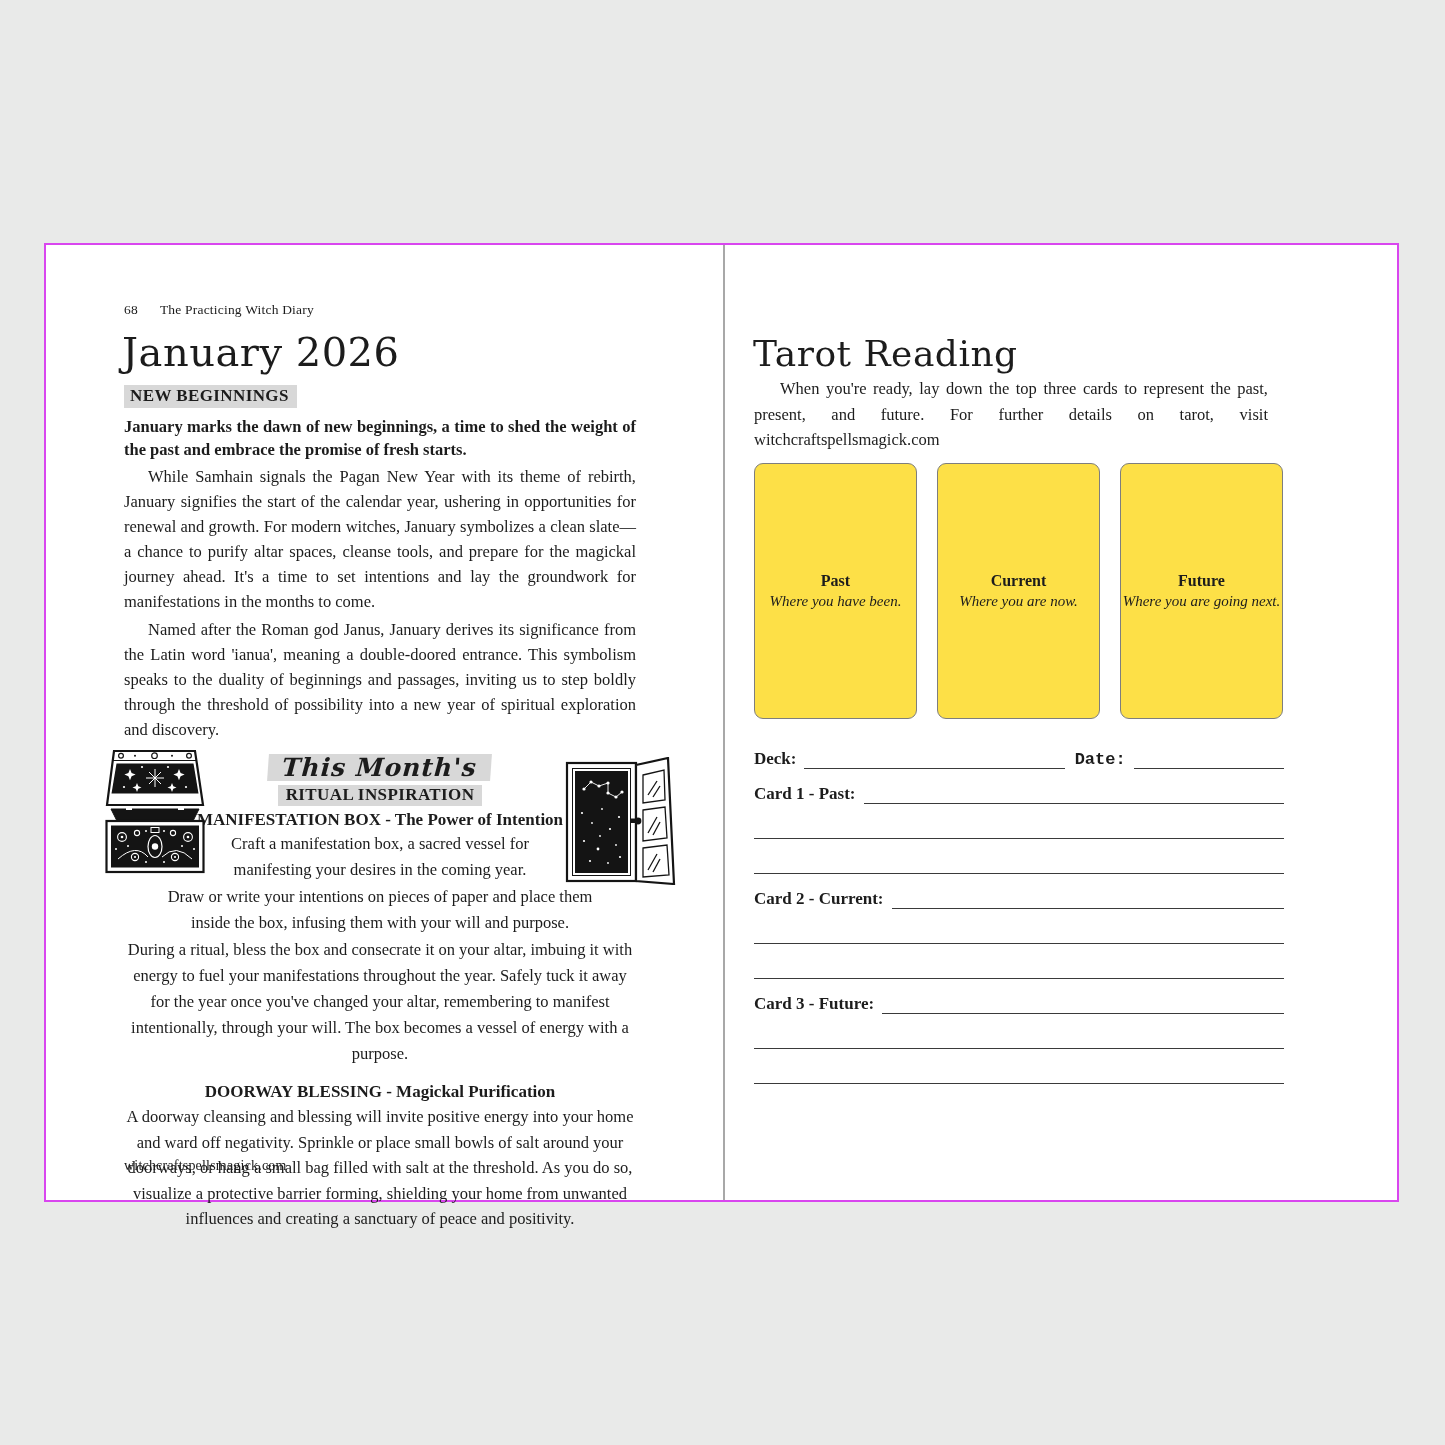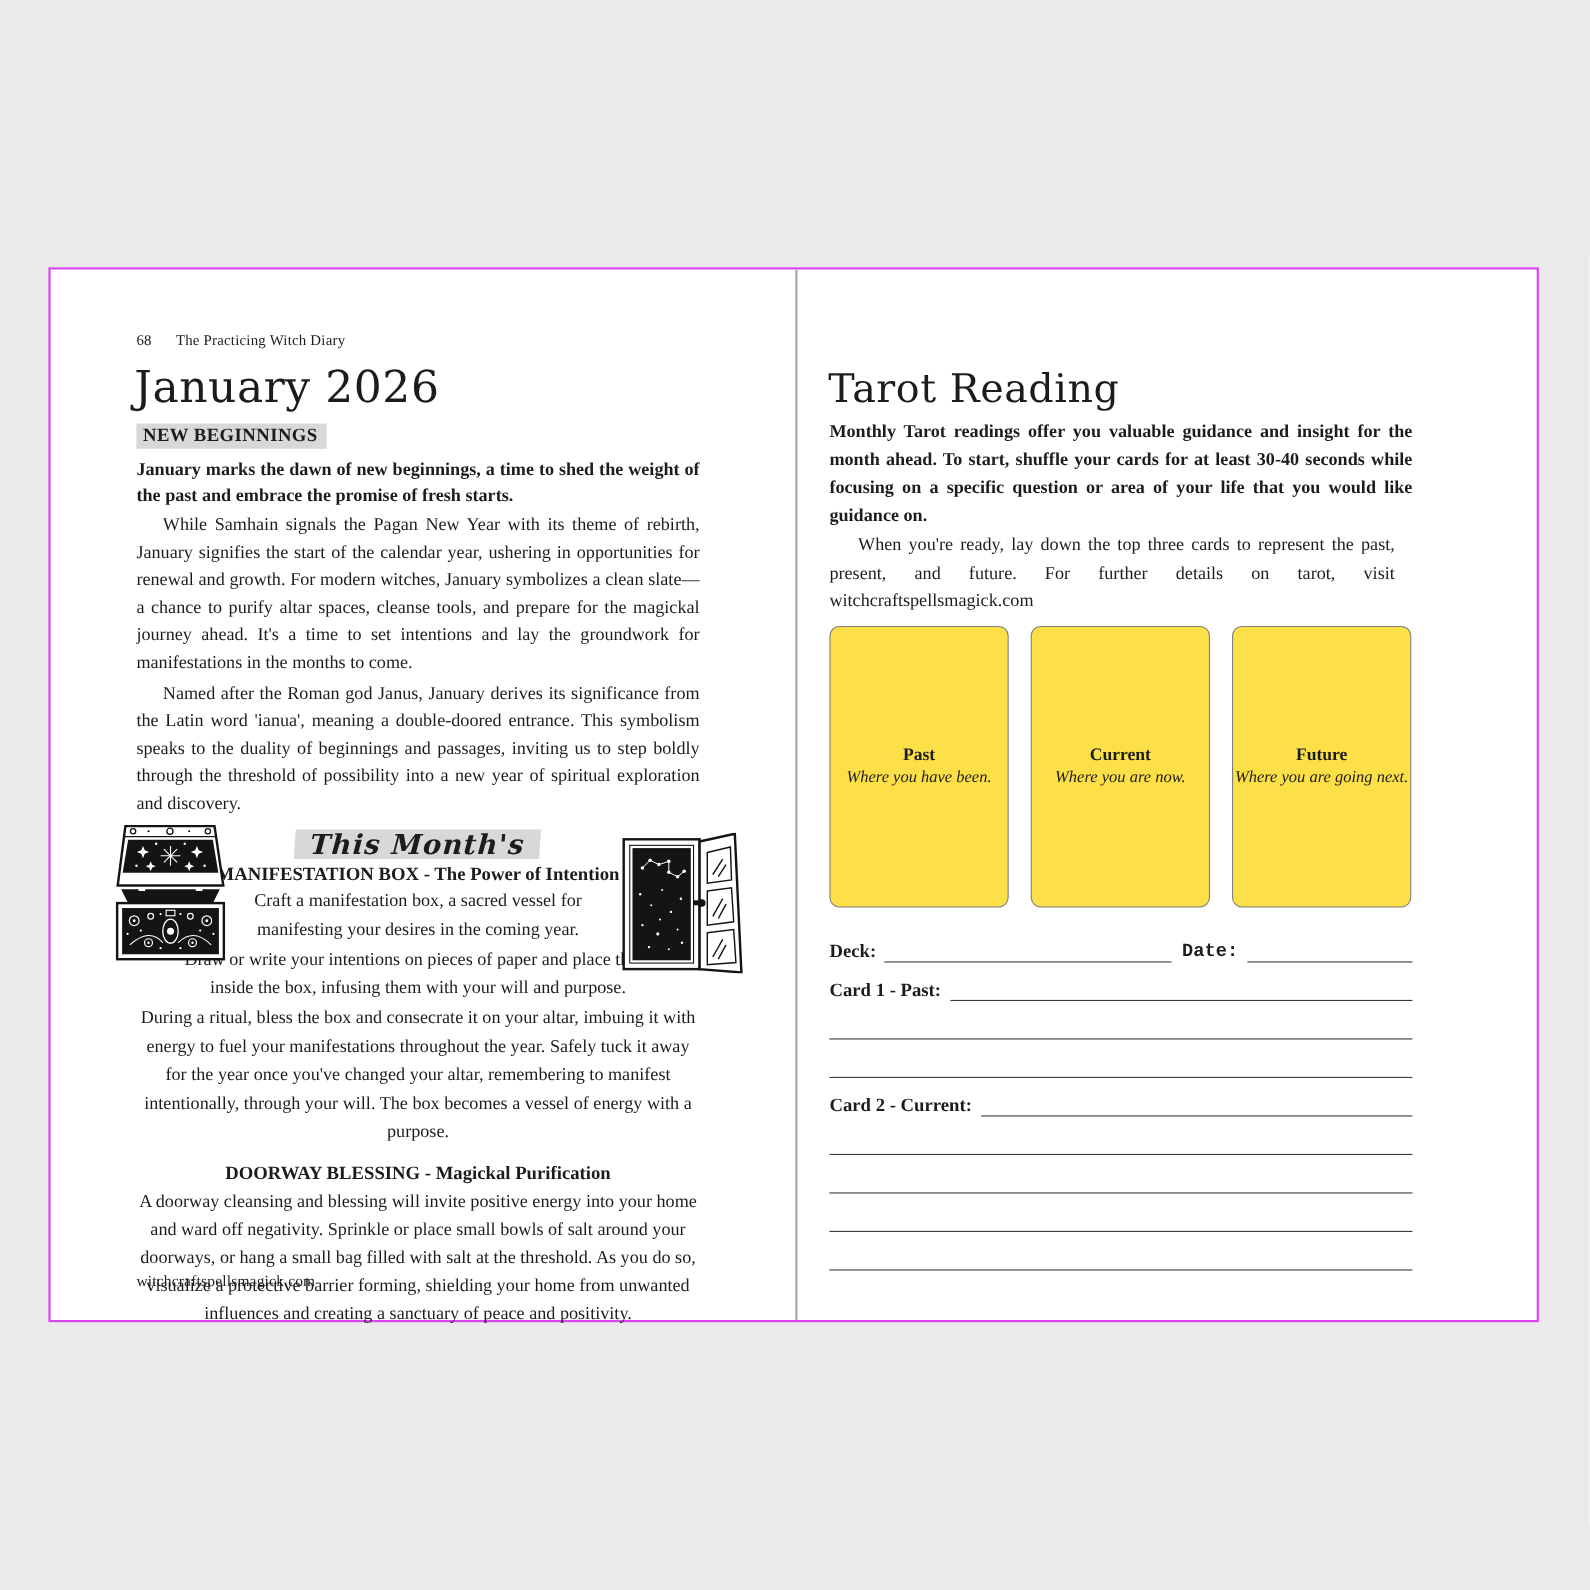--- a/index.html
+++ b/index.html
@@ -243,37 +243,37 @@
               <line x1="89" y1="78" x2="96" y2="65"></line>
             <line x1="84" y1="113" x2="93" y2="97"></line>
               <line x1="89" y1="115" x2="96" y2="102"></line>
           </g>
           <circle cx="74" cy="64" r="3.4" fill="#141414"></circle>
           <rect x="66" y="61.5" width="7" height="4.5" fill="#141414"></rect>
         </svg>
       </div>
 
       <div class="script-line"><span class="script-hl">This Month's</span></div>
+      <div class="ritual-label-line"><span class="ritual-label">RITUAL INSPIRATION</span></div>
       <div class="ritual-heading">MANIFESTATION BOX - The Power of Intention</div>
       <div class="centered-body narrow">Craft a manifestation box, a sacred vessel for manifesting your desires in the coming year.</div>
       <div class="centered-body mid">Draw or write your intentions on pieces of paper and place them inside the box, infusing them with your will and purpose.</div>
       <div class="centered-body">During a ritual, bless the box and consecrate it on your altar, imbuing it with energy to fuel your manifestations throughout the year. Safely tuck it away for the year once you've changed your altar, remembering to manifest intentionally, through your will. The box becomes a vessel of energy with a purpose.</div>
     </div>
 
     <div class="doorway">
       <div class="doorway-heading">DOORWAY BLESSING - Magickal Purification</div>
       <div class="doorway-body">A doorway cleansing and blessing will invite positive energy into your home and ward off negativity. Sprinkle or place small bowls of salt around your doorways, or hang a small bag filled with salt at the threshold. As you do so, visualize a protective barrier forming, shielding your home from unwanted influences and creating a sanctuary of peace and positivity.</div>
     </div>
   </div>
 
   <div class="page-footer">witchcraftspellsmagick.com</div>
 
   <div class="col-right">
     <h1 class="tarot-title">Tarot Reading</h1>
-    <div class="tarot-intro-bold">Monthly Tarot readings offer you valuable guidance and insight for the month ahead. To start, shuffle your cards for at least 30-40 seconds while focusing on a specific question or area of your life that you would like guidance on.</div>
     <p class="tarot-intro">When you're ready, lay down the top three cards to represent the past, present, and future. For further details on tarot, visit witchcraftspellsmagick.com</p>
 
     <div class="cards-row">
       <div class="tarot-card">
         <div class="card-name">Past</div>
         <div class="card-caption">Where you have been.</div>
       </div>
       <div class="tarot-card">
         <div class="card-name">Current</div>
         <div class="card-caption">Where you are now.</div>
@@ -304,20 +304,24 @@
       <div class="form-row">
         <span class="f-label">Card 2 - Current:</span>
         <span class="f-line grow1"></span>
       </div>
       <div class="form-row blank">
           <span class="f-line"></span>
         </div>
       <div class="form-row blank">
           <span class="f-line"></span>
         </div>
+      <div class="form-row">
+        <span class="f-label">Card 3 - Future:</span>
+        <span class="f-line grow1"></span>
+      </div>
       <div class="form-row blank">
           <span class="f-line"></span>
         </div>
       <div class="form-row blank">
           <span class="f-line"></span>
         </div>
     </div>
   </div>
 </div>
 

